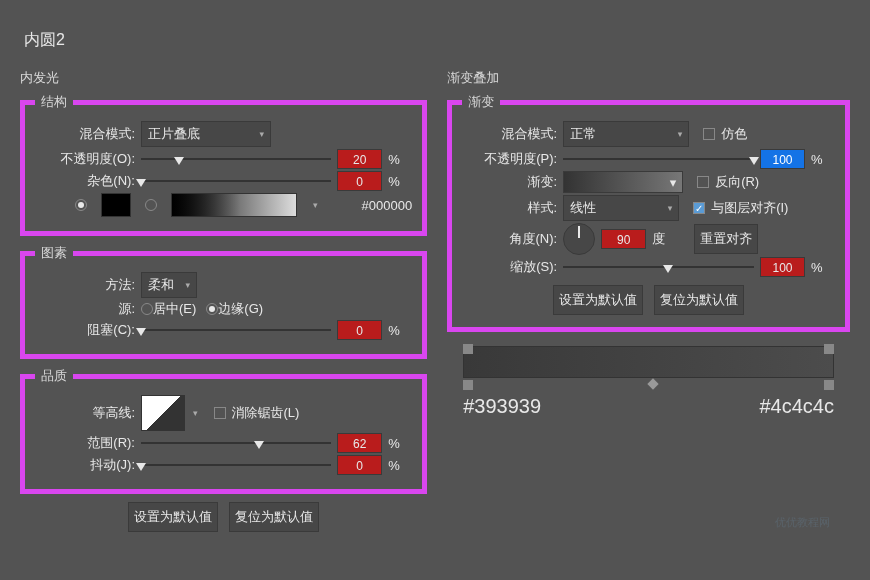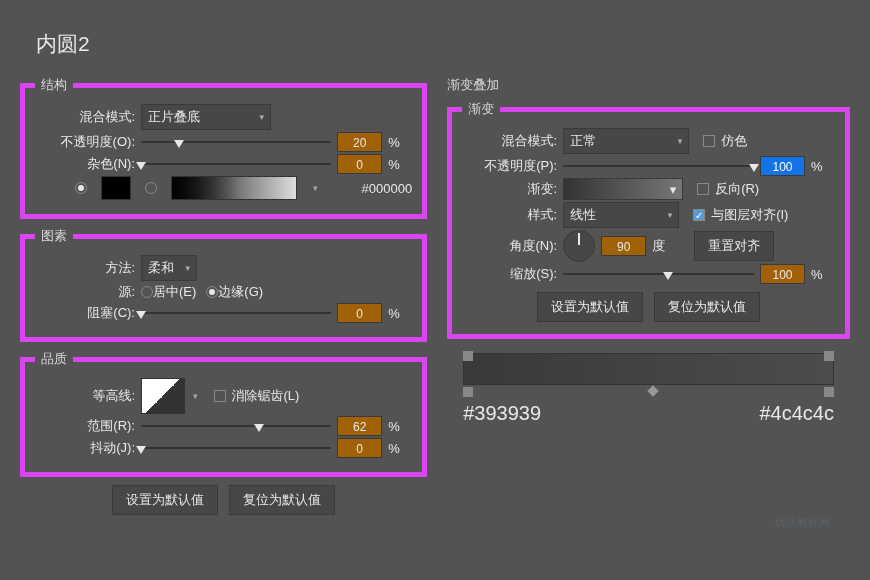--- a/index.html
+++ b/index.html
@@ -1,45 +1,45 @@
 <!DOCTYPE html>
 <html><head>
 <meta charset="utf-8">
 <style>
 *{box-sizing:border-box;margin:0;padding:0;font-family:"Microsoft YaHei",sans-serif}
 body{background:#535353;color:#e8e8e8;width:870px;height:580px;overflow:hidden;font-size:13px}
-.title{font-size:21px;padding:30px 0 0 36px;font-weight:300}
+.title{font-size:16px;padding:30px 0 0 24px;font-weight:300}
 .panels{display:flex;gap:20px;padding:18px 20px 0 20px}
 .panel{flex:1}
 .panel-title{font-size:13px;margin-bottom:6px;color:#d8d8d8}
 fieldset{border:5px solid #d946ef;margin-bottom:8px;padding:8px 10px 12px 10px}
 legend{padding:0 6px;font-size:13px;color:#d8d8d8}
 .row{display:flex;align-items:center;margin:2px 0;gap:6px}
 .lbl{width:100px;text-align:right;font-size:13px}
 .lbl-r{width:95px;text-align:right;font-size:13px}
 .dropdown{background:#474747;border:1px solid #3a3a3a;height:22px;display:flex;align-items:center;justify-content:space-between;padding:12px 6px;color:#e8e8e8;cursor:pointer}
 .dropdown .arrow{font-size:9px;color:#aaa}
 .slider{position:relative;height:18px;flex:1;display:flex;align-items:center}
 .track{height:2px;background:#333;width:100%;position:relative}
 .thumb{position:absolute;width:0;height:0;border-left:5px solid transparent;border-right:5px solid transparent;border-top:8px solid #e8e8e8;top:-1px;transform:translateX(-50%)}
-.num{width:45px;height:20px;background:#a16207;border:1px solid #3a3a3a;text-align:center;line-height:20px;font-size:12px}
+.num{width:45px;height:20px;background:#b91c1c;border:1px solid #3a3a3a;text-align:center;line-height:20px;font-size:12px}
 .num.sel{background:#1473e6;color:#fff}
 .unit{width:24px;font-size:13px}
 .radio-row{display:flex;align-items:center;gap:0}
 .radio{width:12px;height:12px;border-radius:50%;border:1px solid #888;display:inline-flex;align-items:center;justify-content:center}
 .radio.on::after{content:"";width:6px;height:6px;background:#e8e8e8;border-radius:50%}
 .swatch{width:30px;height:24px;background:#000;border:1px solid #333}
 .grad-sw{width:126px;height:24px;background:linear-gradient(to right,#000,#ddd 55%,#ddd 55%),repeating-conic-gradient(#aaa 0 25%,#ddd 0 50%) 0 0/12px 12px;border:1px solid #333;position:relative}
 .grad-sw::before{content:"";position:absolute;inset:0;background:linear-gradient(to right,#000,rgba(221,221,221,0.3))}
 .grad-arrow{font-size:9px;color:#aaa;margin-left:2px}
 .checkbox{width:12px;height:12px;border:1px solid #888;display:inline-flex;align-items:center;justify-content:center;font-size:10px}
 .checkbox.on{background:#5a9bd5}
 .checkbox.on::after{content:"✓";color:#fff;font-size:10px}
 .contour{width:44px;height:36px;background:linear-gradient(135deg,#fff 50%,#333 50%);border:1px solid #333;cursor:pointer}
-.btn{background:#474747;border:1px solid #3a3a3a;padding:5px 13px;cursor:pointer;font-size:13px;color:#e8e8e8}
+.btn{background:#474747;border:1px solid #3a3a3a;padding:5px 5px;cursor:pointer;font-size:13px;color:#e8e8e8}
 .btns{display:flex;gap:11px;justify-content:center;margin-top:8px}
 .dial{width:32px;height:32px;border-radius:50%;background:#474747;border:1px solid #3a3a3a;position:relative}
 .dial::after{content:"";position:absolute;width:2px;height:12px;background:#e8e8e8;left:50%;top:2px;transform:translateX(-50%)}
 .grad-bar{margin:6px 16px;position:relative}
 .grad-body{height:32px;background:linear-gradient(to right,#393939,#4c4c4c);border:1px solid #333}
 .stop{position:absolute;width:10px;height:10px;background:#888}
 .stop.top{top:-2px}
 .stop.bot{bottom:-12px}
 .diamond{position:absolute;width:8px;height:8px;background:#999;transform:rotate(45deg);bottom:-10px;left:50%}
 .hex-l{position:absolute;left:0;bottom:-40px;font-size:20px}
@@ -48,20 +48,21 @@
 .grad-dd{width:120px;height:22px;background:linear-gradient(to right,#333,#777);border:1px solid #3a3a3a;display:flex;align-items:center;justify-content:flex-end;padding-right:6px}
 </style>
 </head>
 <body>
 
 <div class="title">内圆2</div>
 
 <div class="panels">
 
 <div class="panel">
+  <div class="panel-title">内发光</div>
 
   <fieldset>
     <legend>结构</legend>
     <div class="row">
       <div class="lbl">混合模式:</div>
       <div class="dropdown" style="width:130px">
         <span>正片叠底</span>
             <span class="arrow">▾</span>
       </div>
     </div>

